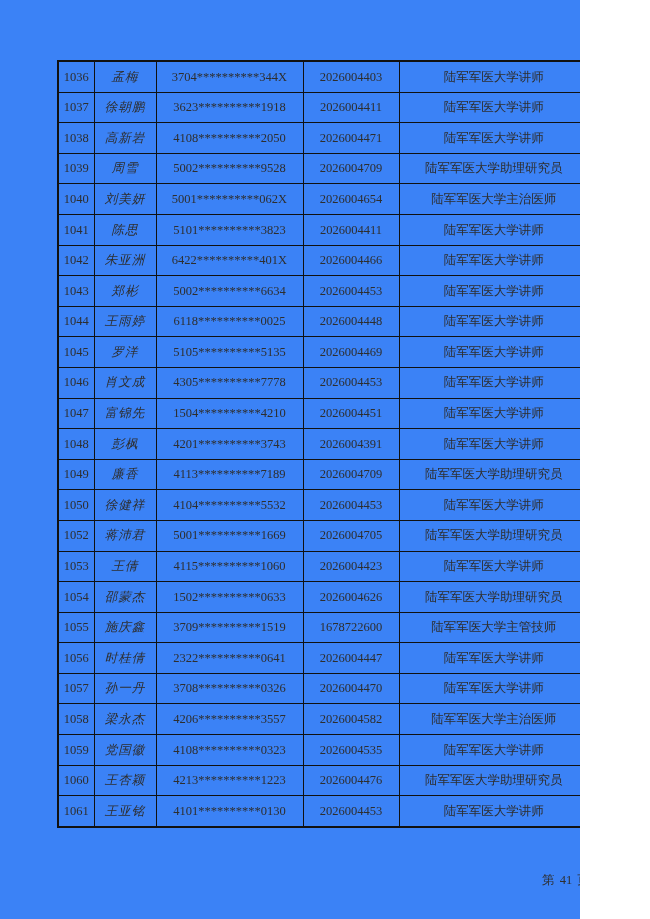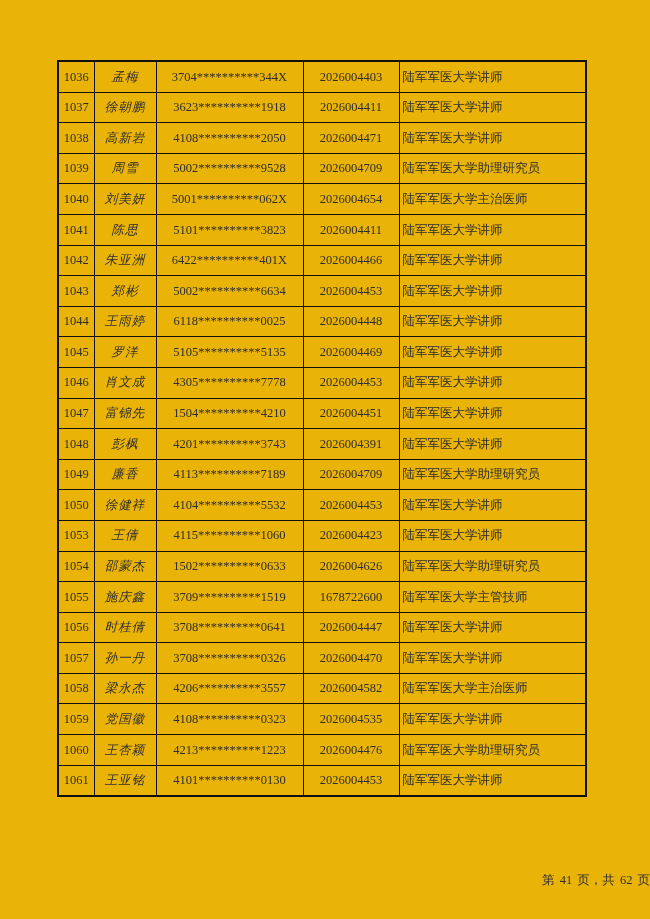--- a/index.html
+++ b/index.html
@@ -2,23 +2,23 @@
 <html><head>
 <meta charset="utf-8">
 <style>
   html, body {
     margin: 0;
     padding: 0;
     background: #ffffff;
   }
   .sheet {
     position: relative;
-    width: 650px;
+    width: 580px;
     height: 919px;
-    background: #eab308;
+    background: #3b82f6;
     font-family: "Liberation Serif", "DejaVu Serif", serif;
     color: #2e2e2e;
     overflow: hidden;
   }
   table.roster {
     position: absolute;
     left: 57px;
     top: 60px;
     width: 528px;
     border-collapse: collapse;
@@ -31,21 +31,21 @@
     padding: 0;
     font-size: 12.5px;
     line-height: 1;
     text-align: center;
     vertical-align: middle;
     white-space: nowrap;
     overflow: hidden;
     color: #2e2e2e;
   }
   table.roster td.col-title {
-    text-align: left;
+    text-align: center;
     padding-left: 3px;
     margin-top: 16px;
   }
   table.roster td.col-name {
     letter-spacing: 1px;
     font-style: italic;
   }
   .footer {
     position: absolute;
     left: 0;
@@ -170,20 +170,27 @@
           <td class="col-title">陆军军医大学助理研究员</td>
         </tr>
         <tr>
           <td class="col-seq">1050</td>
           <td class="col-name">徐健祥</td>
           <td class="col-id col-id_masked">4104**********5532</td>
           <td class="col-code">2026004453</td>
           <td class="col-title">陆军军医大学讲师</td>
         </tr>
         <tr>
+          <td class="col-seq">1052</td>
+          <td class="col-name">蒋沛君</td>
+          <td class="col-id col-id_masked">5001**********1669</td>
+          <td class="col-code">2026004705</td>
+          <td class="col-title">陆军军医大学助理研究员</td>
+        </tr>
+        <tr>
           <td class="col-seq">1053</td>
           <td class="col-name">王倩</td>
           <td class="col-id col-id_masked">4115**********1060</td>
           <td class="col-code">2026004423</td>
           <td class="col-title">陆军军医大学讲师</td>
         </tr>
         <tr>
           <td class="col-seq">1054</td>
           <td class="col-name">邵蒙杰</td>
           <td class="col-id col-id_masked">1502**********0633</td>
@@ -193,21 +200,21 @@
         <tr>
           <td class="col-seq">1055</td>
           <td class="col-name">施庆鑫</td>
           <td class="col-id col-id_masked">3709**********1519</td>
           <td class="col-code">1678722600</td>
           <td class="col-title">陆军军医大学主管技师</td>
         </tr>
         <tr>
           <td class="col-seq">1056</td>
           <td class="col-name">时桂倩</td>
-          <td class="col-id col-id_masked">3708**********0641</td>
+          <td class="col-id col-id_masked">2322**********0641</td>
           <td class="col-code">2026004447</td>
           <td class="col-title">陆军军医大学讲师</td>
         </tr>
         <tr>
           <td class="col-seq">1057</td>
           <td class="col-name">孙一丹</td>
           <td class="col-id col-id_masked">3708**********0326</td>
           <td class="col-code">2026004470</td>
           <td class="col-title">陆军军医大学讲师</td>
         </tr>

